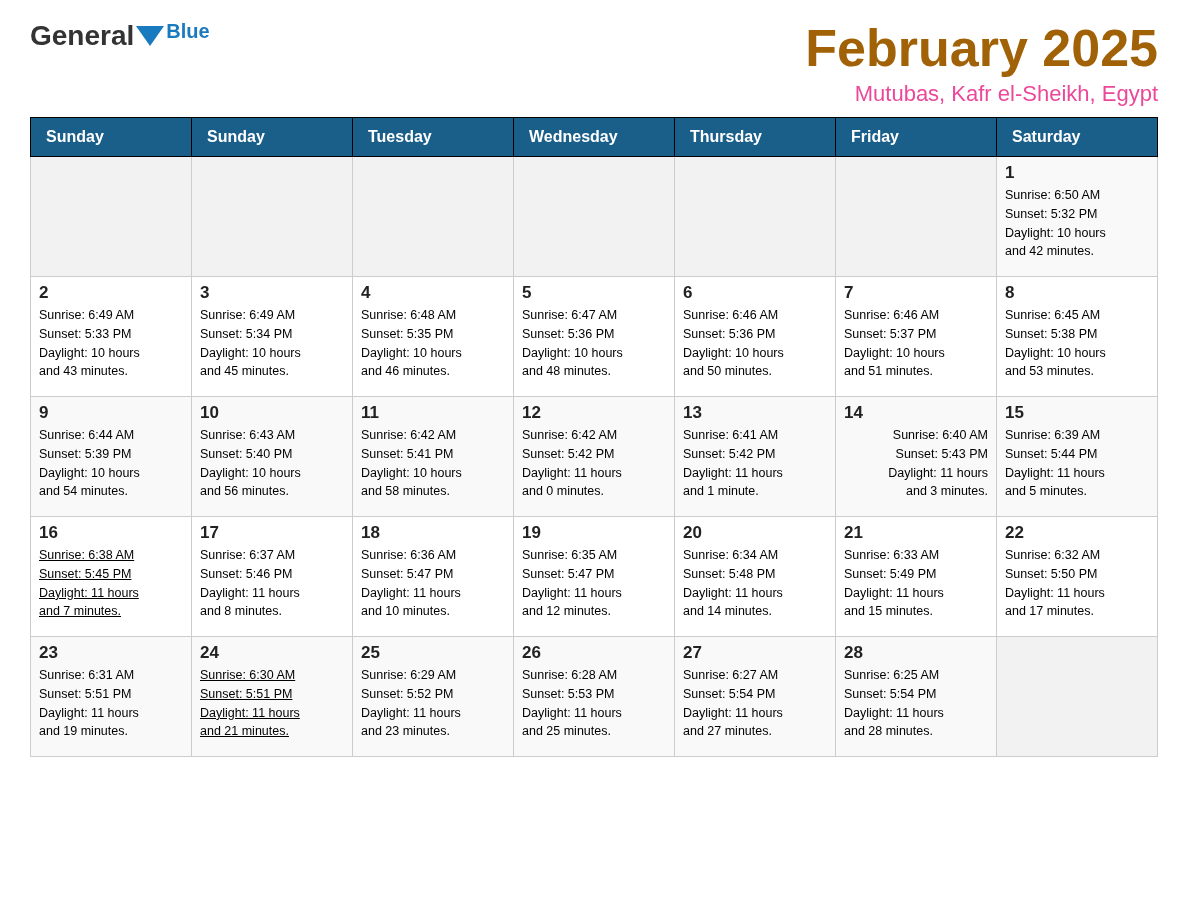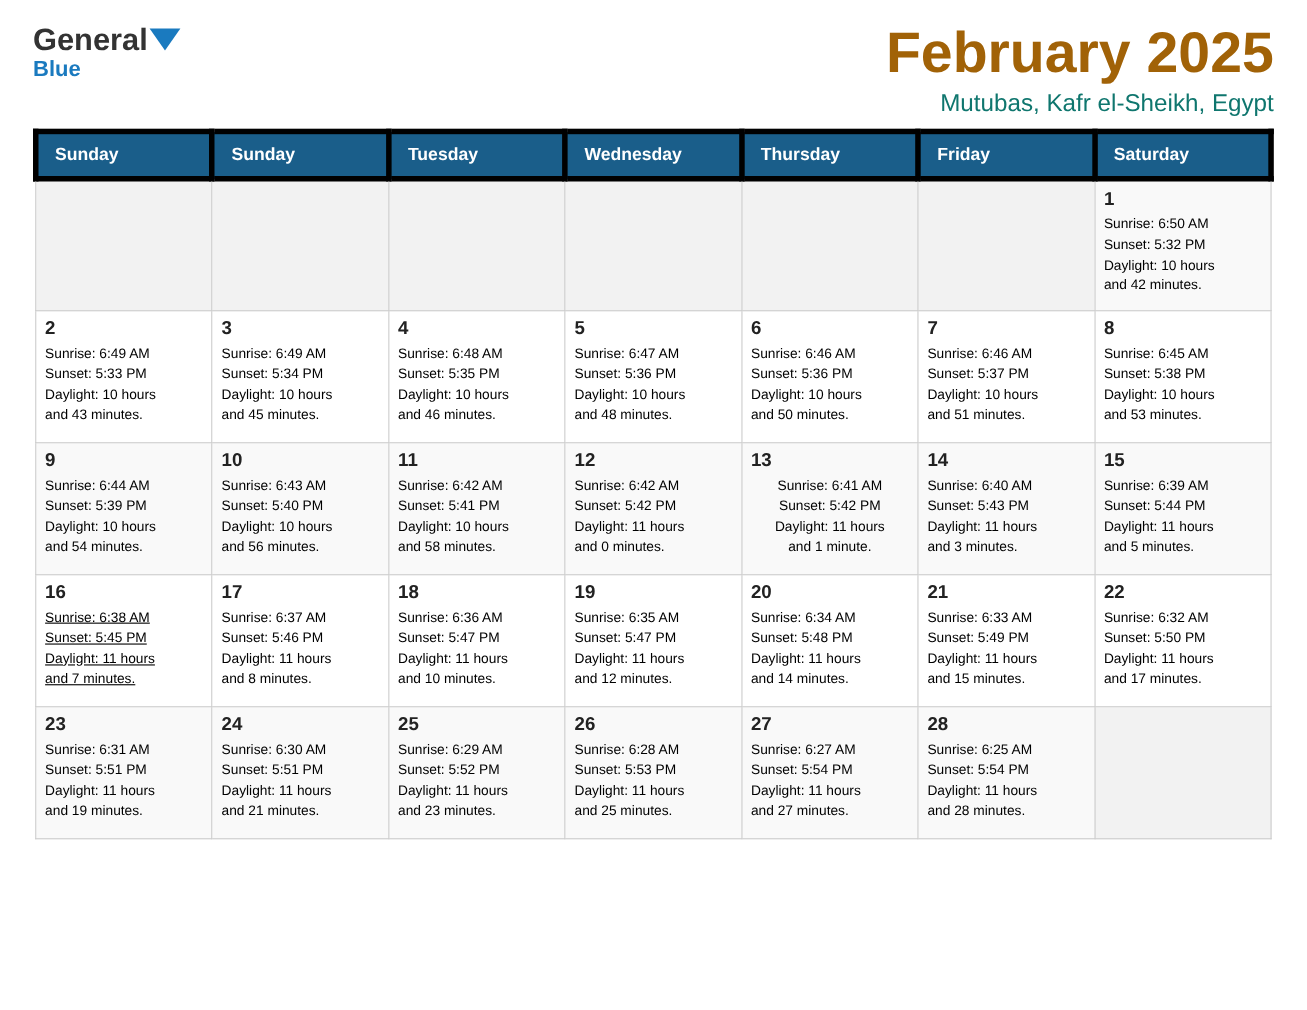--- a/index.html
+++ b/index.html
@@ -12,21 +12,21 @@
       min-height: 918px;
     }
     .header-area {
       display: flex;
       justify-content: space-between;
       align-items: flex-start;
       margin-bottom: 10px;
     }
     .logo {
       display: flex;
-      flex-direction: column;
+      flex-direction: row;
       align-items: flex-start;
     }
     .logo-text {
       font-size: 28px;
       font-weight: bold;
       color: #333;
       display: flex;
       align-items: center;
     }
     .logo-general { color: #333; }
@@ -43,36 +43,36 @@
     .logo-blue { color: #1a7abf; font-size: 20px; font-weight: bold; }
     .title-area { text-align: right; }
     .month-title {
       font-size: 52px;
       font-weight: bold;
       color: #a16207;
       line-height: 1.1;
     }
     .location-title {
       font-size: 22px;
-      color: #0f766e;
+      color: #ec4899;
       margin-top: 4px;
     }
     table {
       width: 100%;
       border-collapse: collapse;
       margin-top: 10px;
     }
     thead tr th {
       background-color: #1a5e8a;
       color: #fff;
       padding: 10px 15px;
       font-size: 16px;
       font-weight: bold;
       text-align: left;
-      border: 5px solid #000000;
+      border: 1px solid #000000;
     }
     tbody tr td {
       vertical-align: top;
       border: 1px solid #ccc;
       padding: 6px 8px;
       width: 14.28%;
       min-height: 110px;
       height: 120px;
     }
     .day-number {
@@ -217,28 +217,28 @@
         </td>
         <td>
           <span class="day-number">12</span>
           <div class="day-info" style="white-space: pre-line;">Sunrise: 6:42 AM
 Sunset: 5:42 PM
 Daylight: 11 hours
 and 0 minutes.</div>
         </td>
         <td>
           <span class="day-number">13</span>
-          <div class="day-info" style="white-space: pre-line; text-align: center;">Sunrise: 6:41 AM
+          <div class="day-info" style="white-space: pre-line;">Sunrise: 6:41 AM
 Sunset: 5:42 PM
 Daylight: 11 hours
 and 1 minute.</div>
         </td>
         <td>
           <span class="day-number">14</span>
-          <div class="day-info" style="white-space: pre-line;">Sunrise: 6:40 AM
+          <div class="day-info" style="white-space: pre-line; text-align: right;">Sunrise: 6:40 AM
 Sunset: 5:43 PM
 Daylight: 11 hours
 and 3 minutes.</div>
         </td>
         <td>
           <span class="day-number">15</span>
           <div class="day-info" style="white-space: pre-line;">Sunrise: 6:39 AM
 Sunset: 5:44 PM
 Daylight: 11 hours
 and 5 minutes.</div>
@@ -298,21 +298,21 @@
       <tr>
         <td>
           <span class="day-number">23</span>
           <div class="day-info" style="white-space: pre-line;">Sunrise: 6:31 AM
 Sunset: 5:51 PM
 Daylight: 11 hours
 and 19 minutes.</div>
         </td>
         <td>
           <span class="day-number">24</span>
-          <div class="day-info" style="white-space: pre-line;">Sunrise: 6:30 AM
+          <div class="day-info" style="white-space: pre-line; text-decoration: underline;">Sunrise: 6:30 AM
 Sunset: 5:51 PM
 Daylight: 11 hours
 and 21 minutes.</div>
         </td>
         <td>
           <span class="day-number">25</span>
           <div class="day-info" style="white-space: pre-line;">Sunrise: 6:29 AM
 Sunset: 5:52 PM
 Daylight: 11 hours
 and 23 minutes.</div>

